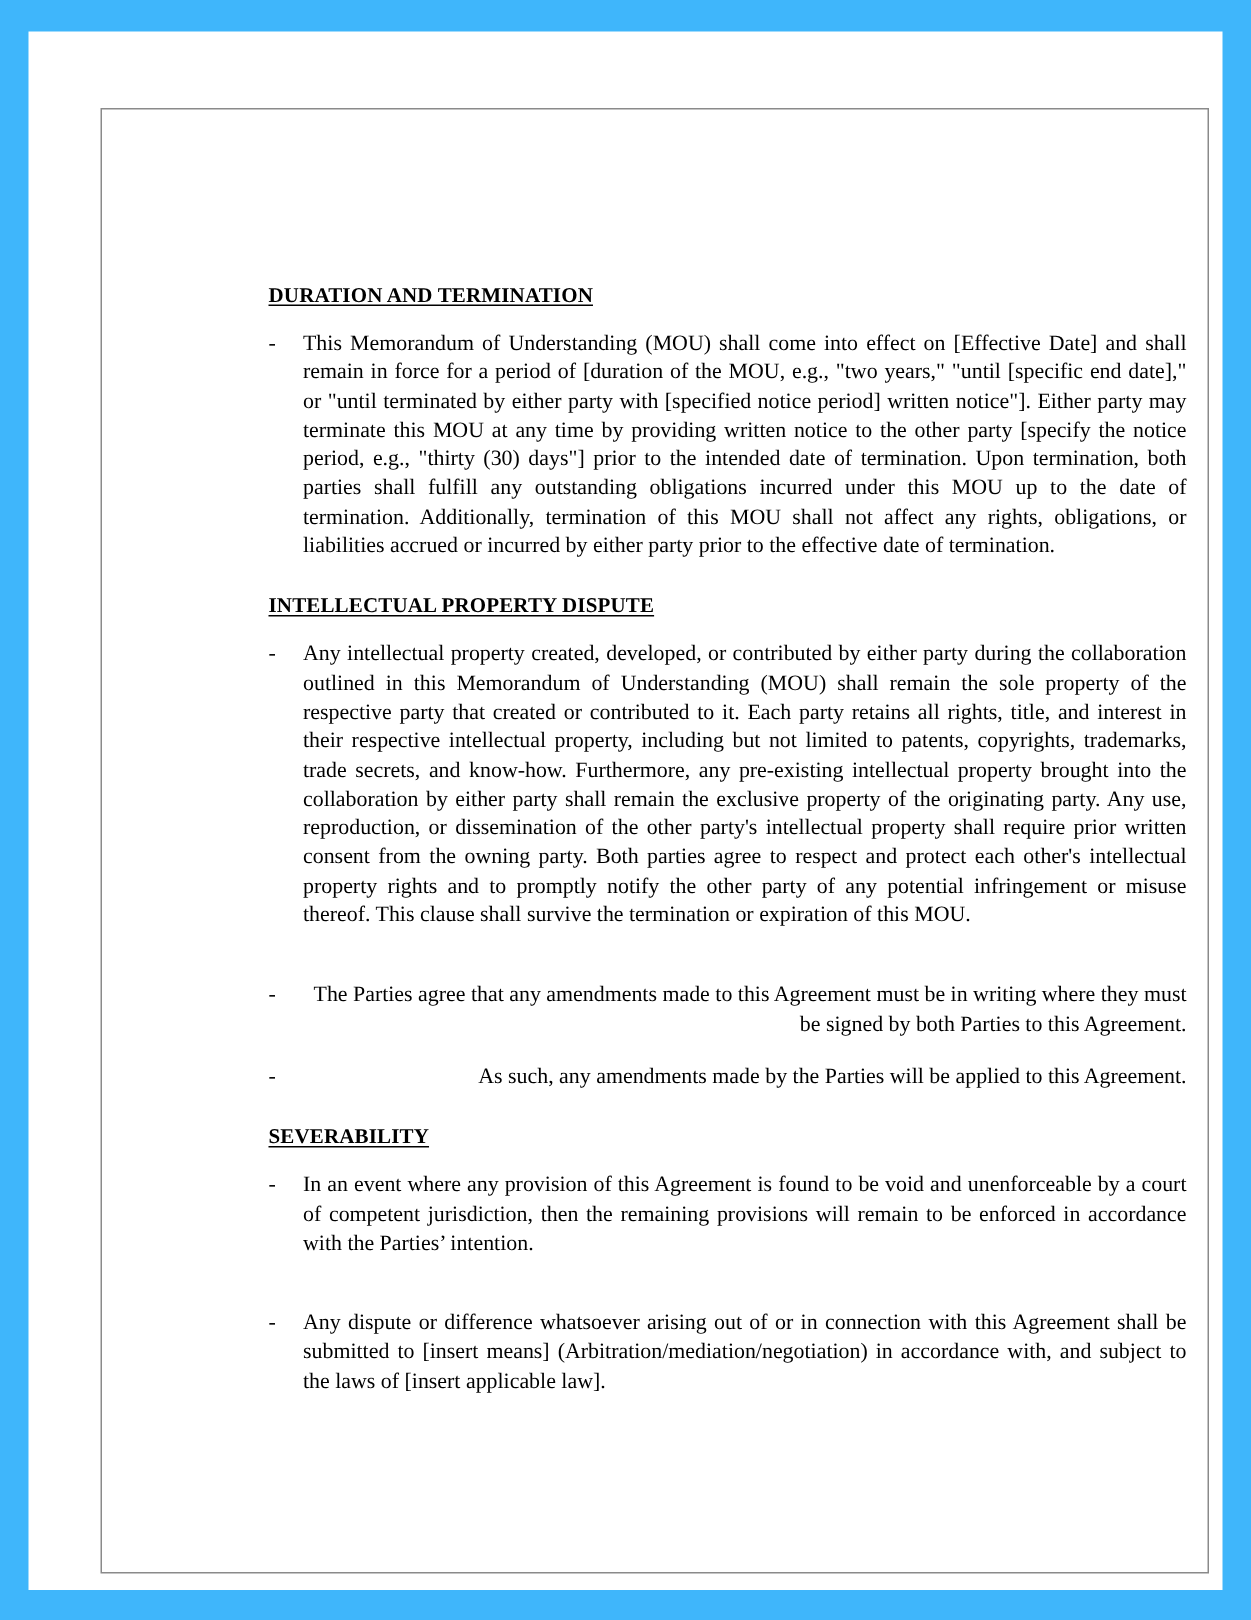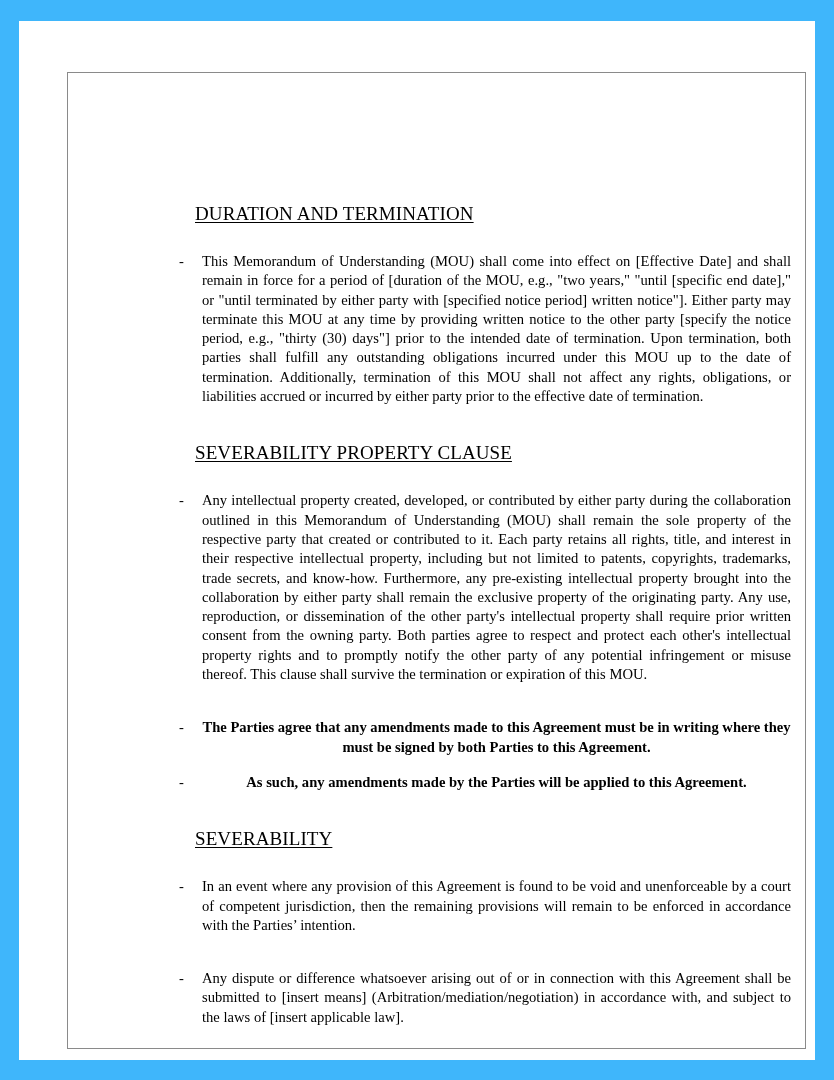--- a/index.html
+++ b/index.html
@@ -39,24 +39,24 @@
 
   
   .content {
     position: absolute;
     left: 111px;
     top: 115px;
     width: 612px;
   }
 
   h2.section-heading {
-    font-size: 19px;
-    font-weight: normal;
+    font-size: 14px;
+    font-weight: bold;
     line-height: 19px;
-    margin: 16px;
+    margin: 0;
     padding: 0;
     text-decoration: underline;
     text-underline-offset: 2px;
     letter-spacing: 0.1px;
     color: #000;
     display: inline-block;
   }
   .heading-wrap {
     display: block;
   }
@@ -76,22 +76,21 @@
   .bullet .btext {
     flex: 1 1 auto;
     font-size: 14.6px;
     line-height: 19.3px;
     color: #000;
     text-align: justify;
     text-justify: inter-word;
     hyphens: none;
   }
   .bullet .btext.plain {
-    text-align: center;
-    font-weight: bold;
+    text-align: right;
   }
 
   
   .gap-head-top    { height: 21px; }
   .gap-head-bottom { height: 13px; }
   .gap-bullets     { height: 16px; }
   .gap-small       { height: 9px; }
 </style>
 </head>
 <body>
@@ -104,21 +103,21 @@
         <h2 class="section-heading">DURATION AND TERMINATION</h2>
       </div>
       <div class="gap-head-bottom"></div>
       <div class="bullet">
         <span class="dash">-</span>
         <span class="btext">This Memorandum of Understanding (MOU) shall come into effect on [Effective Date] and shall remain in force for a period of [duration of the MOU, e.g., "two years," "until [specific end date]," or "until terminated by either party with [specified notice period] written notice"]. Either party may terminate this MOU at any time by providing written notice to the other party [specify the notice period, e.g., "thirty (30) days"] prior to the intended date of termination. Upon termination, both parties shall fulfill any outstanding obligations incurred under this MOU up to the date of termination. Additionally, termination of this MOU shall not affect any rights, obligations, or liabilities accrued or incurred by either party prior to the effective date of termination.</span>
       </div>
 
       <div class="gap-head-top"></div>
       <div class="heading-wrap">
-        <h2 class="section-heading">SEVERABILITY PROPERTY CLAUSE</h2>
+        <h2 class="section-heading">INTELLECTUAL PROPERTY DISPUTE</h2>
       </div>
       <div class="gap-head-bottom"></div>
       <div class="bullet">
         <span class="dash">-</span>
         <span class="btext">Any intellectual property created, developed, or contributed by either party during the collaboration outlined in this Memorandum of Understanding (MOU) shall remain the sole property of the respective party that created or contributed to it. Each party retains all rights, title, and interest in their respective intellectual property, including but not limited to patents, copyrights, trademarks, trade secrets, and know-how. Furthermore, any pre-existing intellectual property brought into the collaboration by either party shall remain the exclusive property of the originating party. Any use, reproduction, or dissemination of the other party's intellectual property shall require prior written consent from the owning party. Both parties agree to respect and protect each other's intellectual property rights and to promptly notify the other party of any potential infringement or misuse thereof. This clause shall survive the termination or expiration of this MOU.</span>
       </div>
 
       <div class="gap-head-top"></div>
       <div class="gap-head-bottom"></div>
       <div class="bullet">

